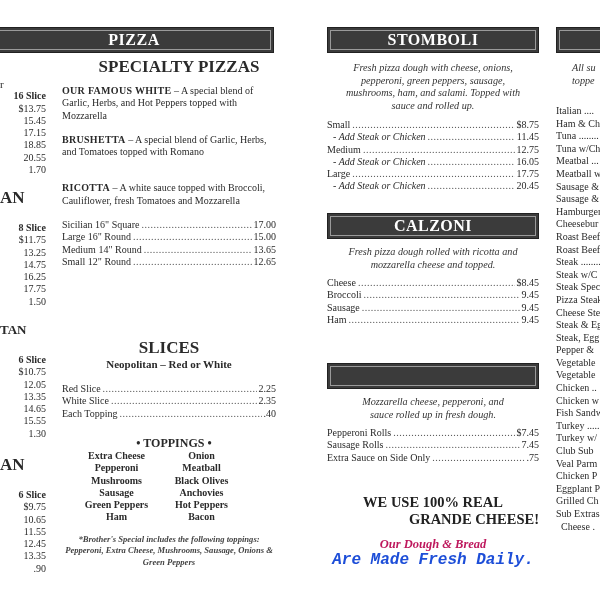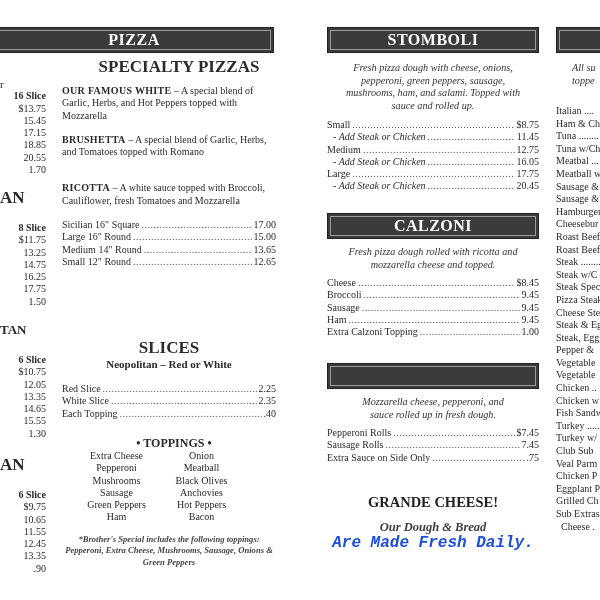--- a/index.html
+++ b/index.html
@@ -132,21 +132,21 @@
     </div>
   <div class="row">
       <span class="lbl">Each Topping</span>
       <span class="dots"></span>
       <span class="price">.40</span>
     </div>
 </div>
 
 <div class="abs" style="left:62px; top:436px; width:214px;">
   <div class="h2" style="font-size:12px; line-height:14px; margin-left:10px;">• TOPPINGS •</div>
-  <div class="toppings" style="width:170px; margin-left:12px;">
+  <div class="toppings" style="width:170px; margin-left:12px;font-weight:bold;">
     <span>Extra Cheese</span>
     <span>Onion</span>
     <span>Pepperoni</span>
     <span>Meatball</span>
     <span>Mushrooms</span>
     <span>Black Olives</span>
     <span>Sausage</span>
     <span>Anchovies</span>
     <span>Green Peppers</span>
     <span>Hot Peppers</span>
@@ -214,25 +214,20 @@
   <div class="row">
       <span class="lbl">Sausage</span>
       <span class="dots"></span>
       <span class="price">9.45</span>
     </div>
   <div class="row">
       <span class="lbl">Ham</span>
       <span class="dots"></span>
       <span class="price">9.45</span>
     </div>
-  <div class="row">
-      <span class="lbl">Extra Calzoni Topping</span>
-      <span class="dots"></span>
-      <span class="price">1.00</span>
-    </div>
 </div>
 
 <div class="bar" style="left:327px; top:363px; width:210px; white-space:pre;">
   <span>PEPPERONI  ROLLS</span>
 </div>
 <div class="abs" style="left:327px; top:396px; width:212px;">
   <div class="desc" style="padding:0 26px;">Mozzarella cheese, pepperoni, and sauce rolled up in fresh dough.</div>
   <div style="height:6px"></div>
   <div class="row">
       <span class="lbl">Pepperoni Rolls</span>
@@ -245,23 +240,24 @@
       <span class="price">7.45</span>
     </div>
   <div class="row">
       <span class="lbl">Extra Sauce on Side Only</span>
       <span class="dots"></span>
       <span class="price">.75</span>
     </div>
 </div>
 
 <div class="abs" style="left:327px; top:494px; width:212px; text-align:center;">
-  <div style="font-weight:bold; font-size:14.5px; line-height:17px; color:#222;">GRANDE CHEESE!</div>
+  <div style="font-weight:bold; font-size:14.5px; line-height:17px; color:#222;">WE USE 100% REAL</div>
+  <div style="font-weight:bold; font-size:14.5px; line-height:17px; color:#222;text-align:right;">GRANDE CHEESE!</div>
   <div style="height:8px"></div>
-  <div style="font-weight:bold; font-style:italic; font-size:12.5px; line-height:16px; color:#404040;">Our Dough &amp; Bread</div>
+  <div style="font-weight:bold; font-style:italic; font-size:12.5px; line-height:16px; color:#be185d;">Our Dough &amp; Bread</div>
   <div style="font-weight:bold; font-style:italic; font-size:16px; line-height:16px; color:#1d4ed8;font-family:Liberation Mono, monospace;">Are Made Fresh Daily.</div>
 </div>
 
 <div class="bar" style="left:556px; top:27px; width:60px;"></div>
 <div class="abs" style="left:556px; top:62px; width:60px; overflow:hidden;">
   <div class="desc" style="text-align:left; padding-left:16px; white-space:nowrap;">All su</div>
   <div class="desc" style="text-align:left; padding-left:16px; white-space:nowrap;">toppe</div>
   <div style="height:18px"></div>
   <div style="font-size:10px; line-height:12.6px; white-space:nowrap;">
     <div>Italian ....</div>

